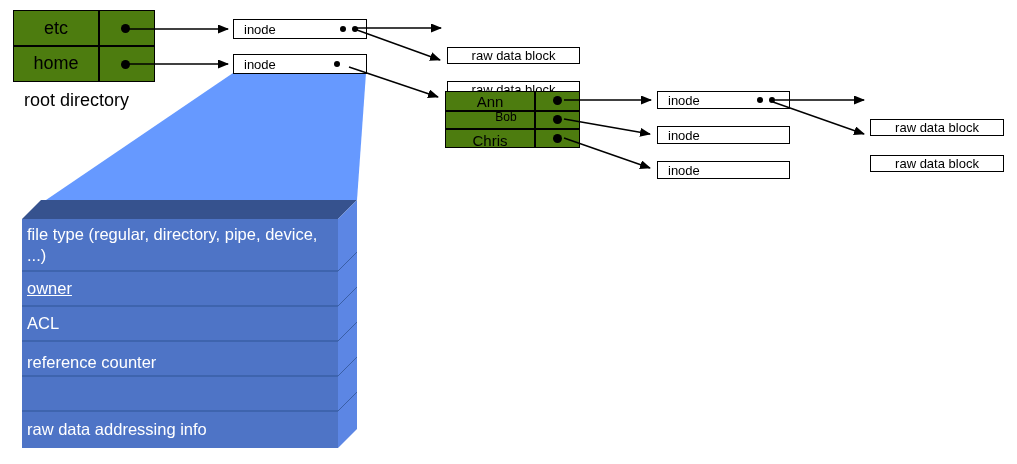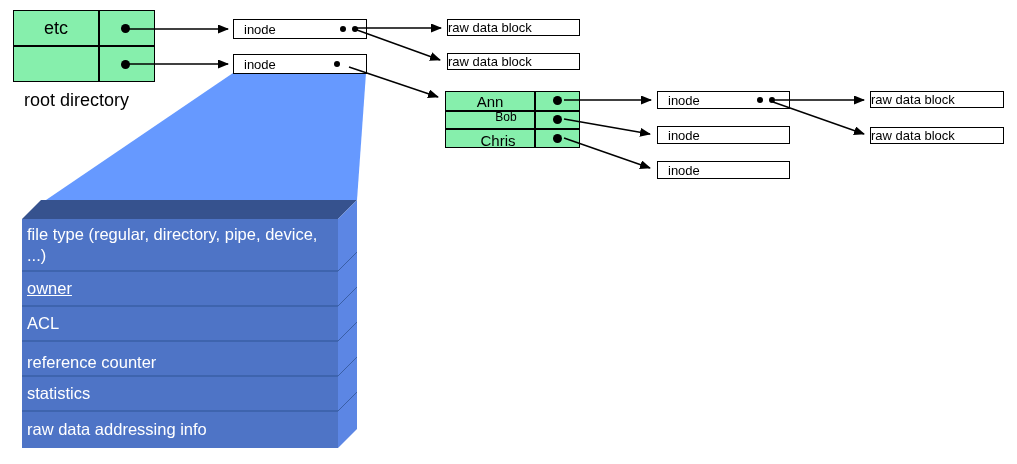--- a/index.html
+++ b/index.html
@@ -26,26 +26,26 @@
     background: #ffffff;
     border: 1.5px solid #000000;
     box-sizing: border-box;
     display: flex;
     align-items: center;
     font-size: 13px;
     color: #000000;
     white-space: nowrap;
   }
   .box.left-text   { padding-left: 10px; justify-content: flex-start; }
-  .box.center-text { justify-content: flex-start; }
+  .box.center-text { justify-content: center; margin-top: 28px; }
 
   
   .tbl {
     position: absolute;
-    background: #86efac;
+    background: #4d7c0f;
     border: 1.5px solid #000000;
     box-sizing: border-box;
   }
   .tbl .vline, .tbl .hline {
     position: absolute;
     background: #000000;
   }
   .tbl .vline { width: 1.5px; top: 0; bottom: 0; }
   .tbl .hline { height: 1.5px; left: 0; right: 0; }
   .tbl .cell {
@@ -123,20 +123,21 @@
       <line x1="338" y1="341" x2="357" y2="322"></line>
       <line x1="338" y1="376" x2="357" y2="357"></line>
       <line x1="338" y1="411" x2="357" y2="392"></line>
     </g>
   </svg>
 
   <div class="tbl" style="left:13px; top:10px; width:142px; height:72px;">
     <div class="vline" style="left:84px;"></div>
     <div class="hline" style="top:34px;"></div>
     <div class="cell" style="left:0; top:0; width:84px; height:34px; font-size:18px;">etc</div>
+    <div class="cell" style="left:0; top:35px; width:84px; height:34px; font-size:18px;">home</div>
   </div>
   <div class="bullet" style="left:121px; top:24px;"></div>
   <div class="bullet" style="left:121px; top:60px;"></div>
 
   <div class="caption" style="left:24px; top:90px;">root directory</div>
 
   <div class="box left-text" style="left:233px; top:19px; width:134px; height:20px;">
     <span>inode</span>
   </div>
   <div class="dot" style="left:340px; top:26px;"></div>
@@ -153,21 +154,21 @@
   <div class="box center-text" style="left:447px; top:53px; width:133px; height:17px;">
     <span>raw data block</span>
   </div>
 
   <div class="tbl" style="left:445px; top:91px; width:135px; height:57px;">
     <div class="vline" style="left:88px;"></div>
     <div class="hline" style="top:18px;"></div>
     <div class="hline" style="top:36px;"></div>
     <div class="cell" style="left:0; top:0; width:88px; height:18px; font-size:15px;">Ann</div>
     <div class="cell" style="left:16px; top:18px; width:88px; height:14px; font-size:12px;">Bob</div>
-    <div class="cell" style="left:8px; top:36px; width:88px; height:24px; font-size:15px;text-decoration:underline;">Chris</div>
+    <div class="cell" style="left:0; top:36px; width:88px; height:24px; font-size:15px;text-decoration:underline;">Chris</div>
   </div>
   <div class="bullet" style="left:553px; top:96px;"></div>
   <div class="bullet" style="left:553px; top:115px;"></div>
   <div class="bullet" style="left:553px; top:134px;"></div>
 
   <div class="box left-text" style="left:657px; top:91px; width:133px; height:18px;">
     <span>inode</span>
   </div>
   <div class="dot" style="left:757px; top:97px;"></div>
   <div class="dot" style="left:769px; top:97px;"></div>
@@ -183,21 +184,20 @@
     <span>raw data block</span>
   </div>
   <div class="box center-text" style="left:870px; top:127px; width:134px; height:17px;">
     <span>raw data block</span>
   </div>
 
   <div class="detail-row first" style="top:219px; height:52px;">file type (regular, directory, pipe, device, ...)</div>
   <div class="detail-row" style="top:271px; height:35px;text-decoration:underline;">owner</div>
   <div class="detail-row" style="top:306px; height:35px;">ACL</div>
   <div class="detail-row" style="top:341px; height:42px;text-align:center;">reference counter</div>
-  <div class="detail-row" style="top:376px; height:35px;">statistics</div>
   <div class="detail-row" style="top:411px; height:37px;">raw data addressing info</div>
 
   <svg class="layer arrows" viewBox="0 0 1017 464">
     <defs>
       <marker id="ah" markerWidth="11" markerHeight="9" refX="10" refY="4.5" orient="auto" markerUnits="userSpaceOnUse">
         <path d="M0,0 L11,4.5 L0,9 z" fill="#000000" stroke="none"></path>
       </marker>
     </defs>
     <g fill="none" stroke-width="1.4" stroke="#000000">
       <line x1="128" y1="29" x2="228" y2="29" marker-end="url(#ah)"></line>

